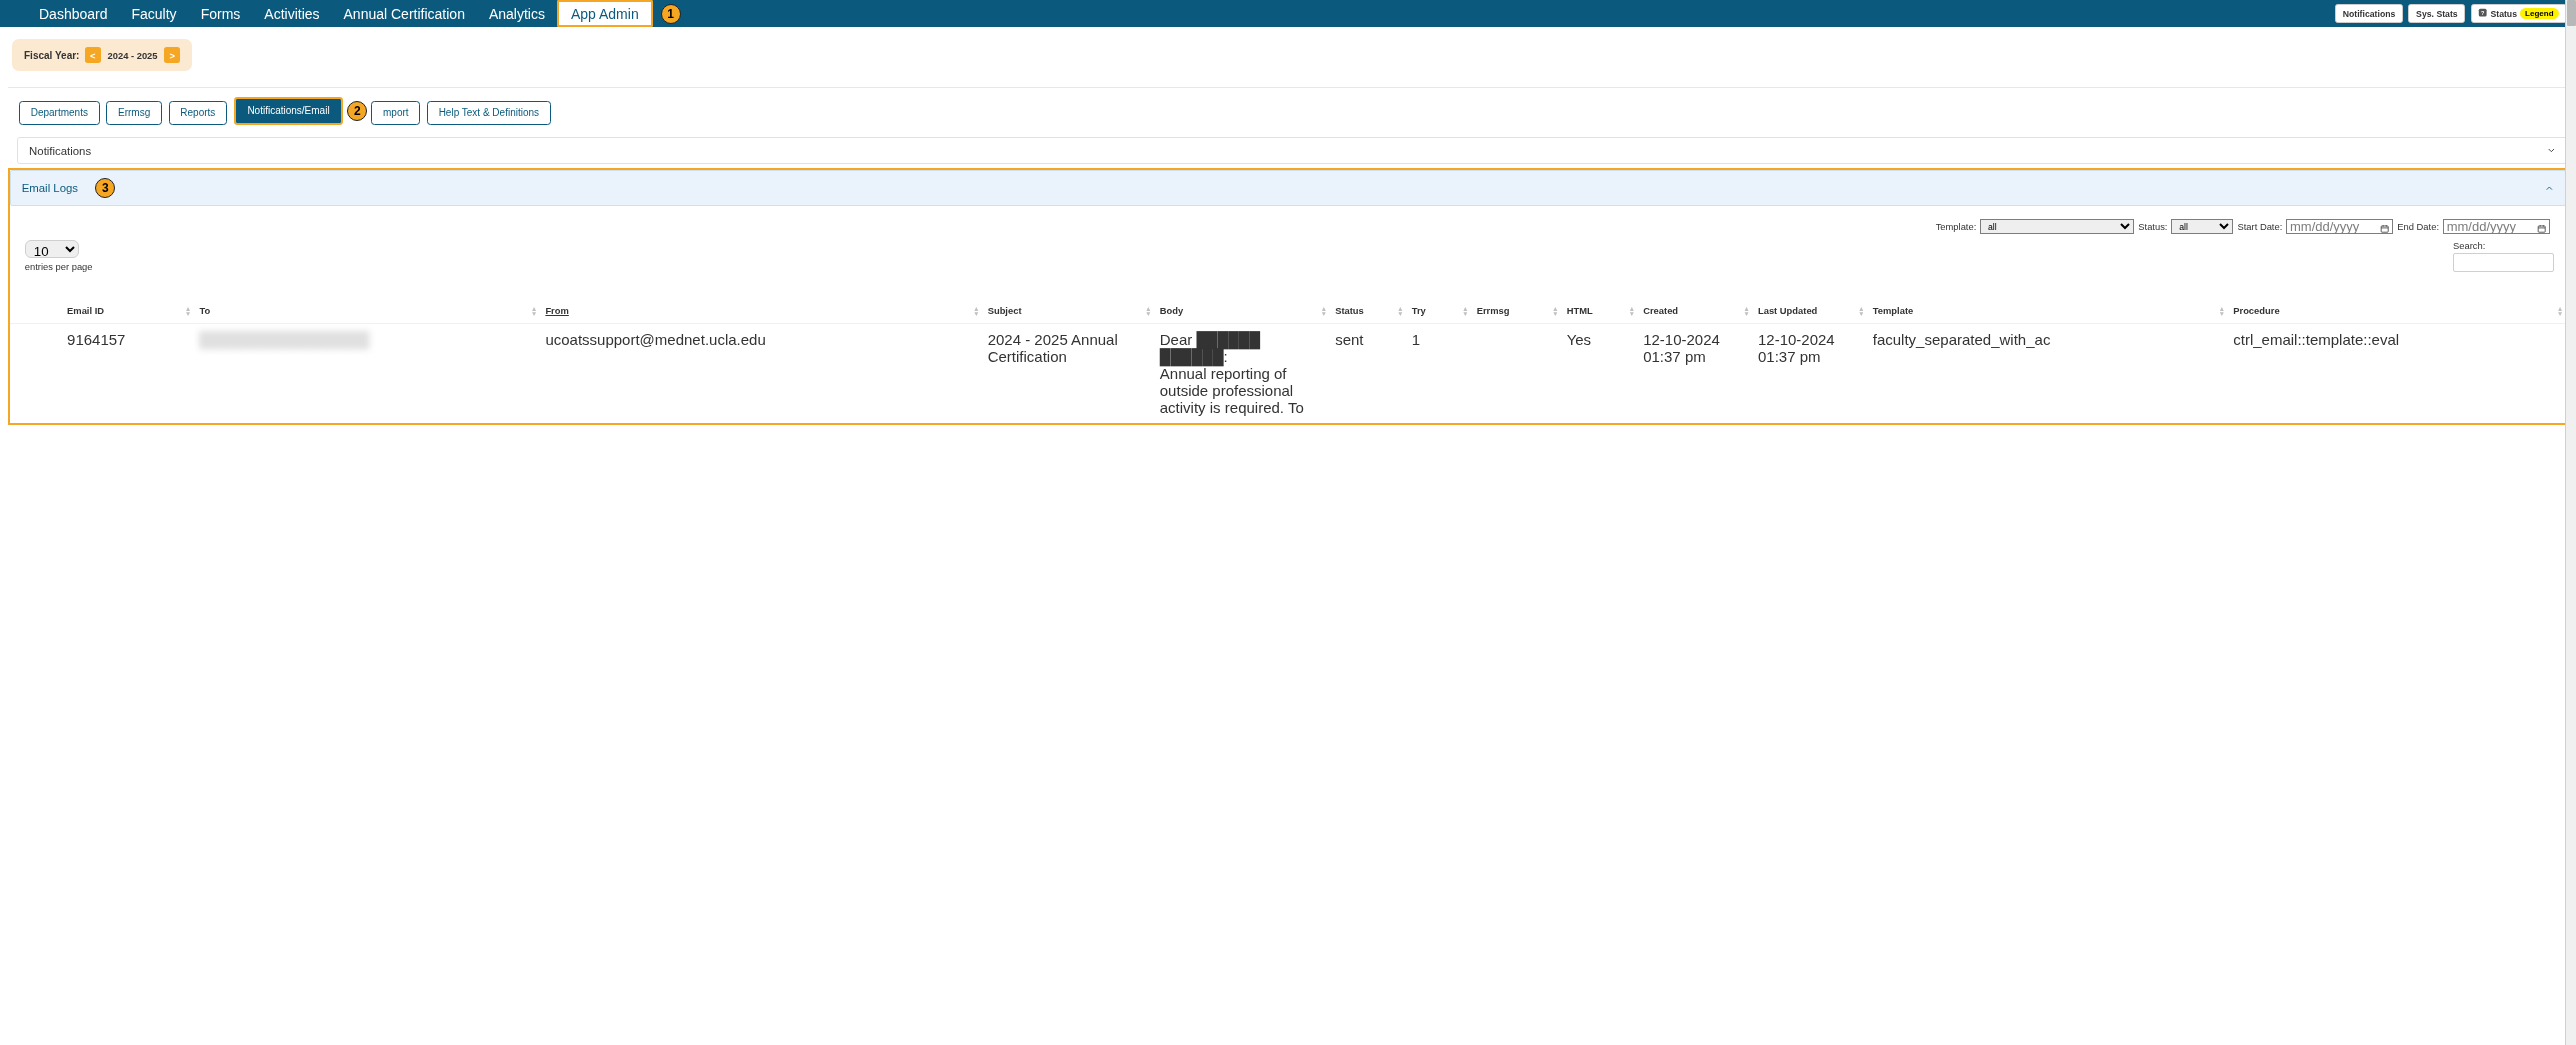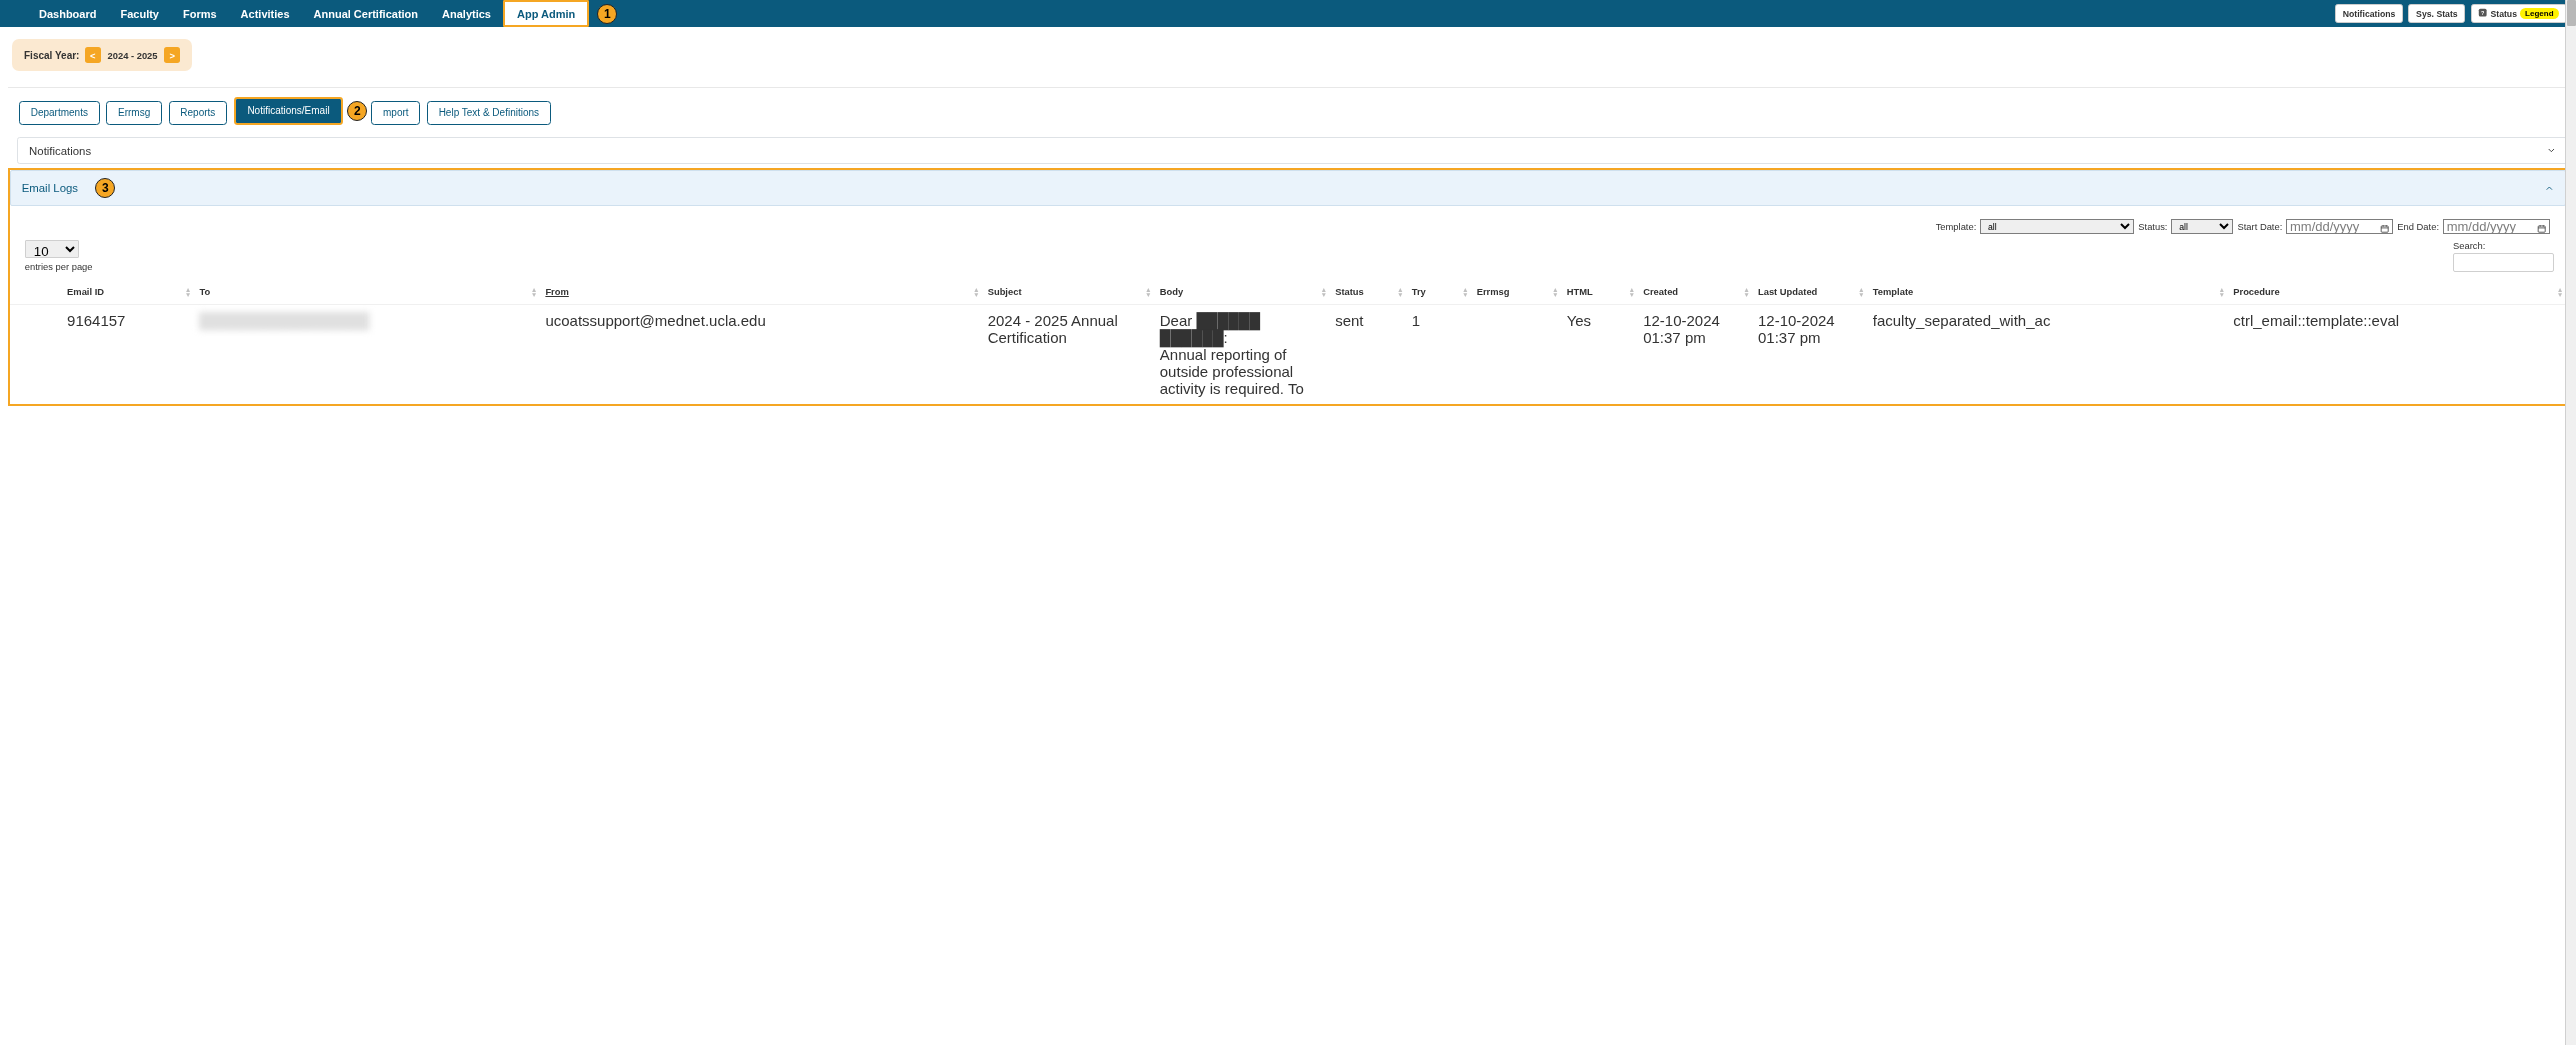--- a/index.html
+++ b/index.html
@@ -14,26 +14,26 @@
   .topbar {
     background: #0b5a7d;
     display: flex;
     align-items: stretch;
     height: 27px;
     padding-left: 27px;
     padding-right: 6.7px;
   }
   .nav-item {
     color: #fff;
-    font-weight: 700;
+    font-weight: 400;
     padding: 0 12px;
     display: flex;
     align-items: center;
     cursor: pointer;
-    font-size: 11px;
+    font-size: 14px;
   }
   .nav-item.active {
     background: #fff;
     color: #0b5a7d;
     border: 2px solid #f5a623;
     border-radius: 1.3px;
   }
   .callout {
     width: 20px;
     height: 20px;
@@ -199,36 +199,36 @@
     display: flex;
     justify-content: space-between;
     padding: 2.7px 12px 4px 14.8px;
     align-items: flex-start;
   }
   .entries-block { font-size: 9.4px; color: #333; }
   .entries-block select {
     width: 54px;
     height: 17.4px;
     border: 0.7px solid #cfcfcf;
-    border-radius: 1px;
+    border-radius: 6px;
     padding: 1.3px 4px;
     display: block;
     margin-bottom: 2.7px;
   }
   .search-block { text-align: left; font-size: 9.4px; }
   .search-block input {
     display: block;
     border: 0.7px solid #cfcfcf;
     border-radius: 2px;
     height: 19px;
     width: 101px;
     margin-top: 1.3px;
   }
   
-  .data-table { width: 100%; border-collapse: collapse; margin-top: 4px; padding-left: 26px; }
+  .data-table { width: 100%; border-collapse: collapse; margin-top: 23px; padding-left: 26px; }
   .data-table th {
     text-align: left;
     font-weight: 700;
     font-size: 9.4px;
     padding: 6.7px 5.4px;
     vertical-align: bottom;
     position: relative;
   }
   .sort-icon {
     position: absolute;

